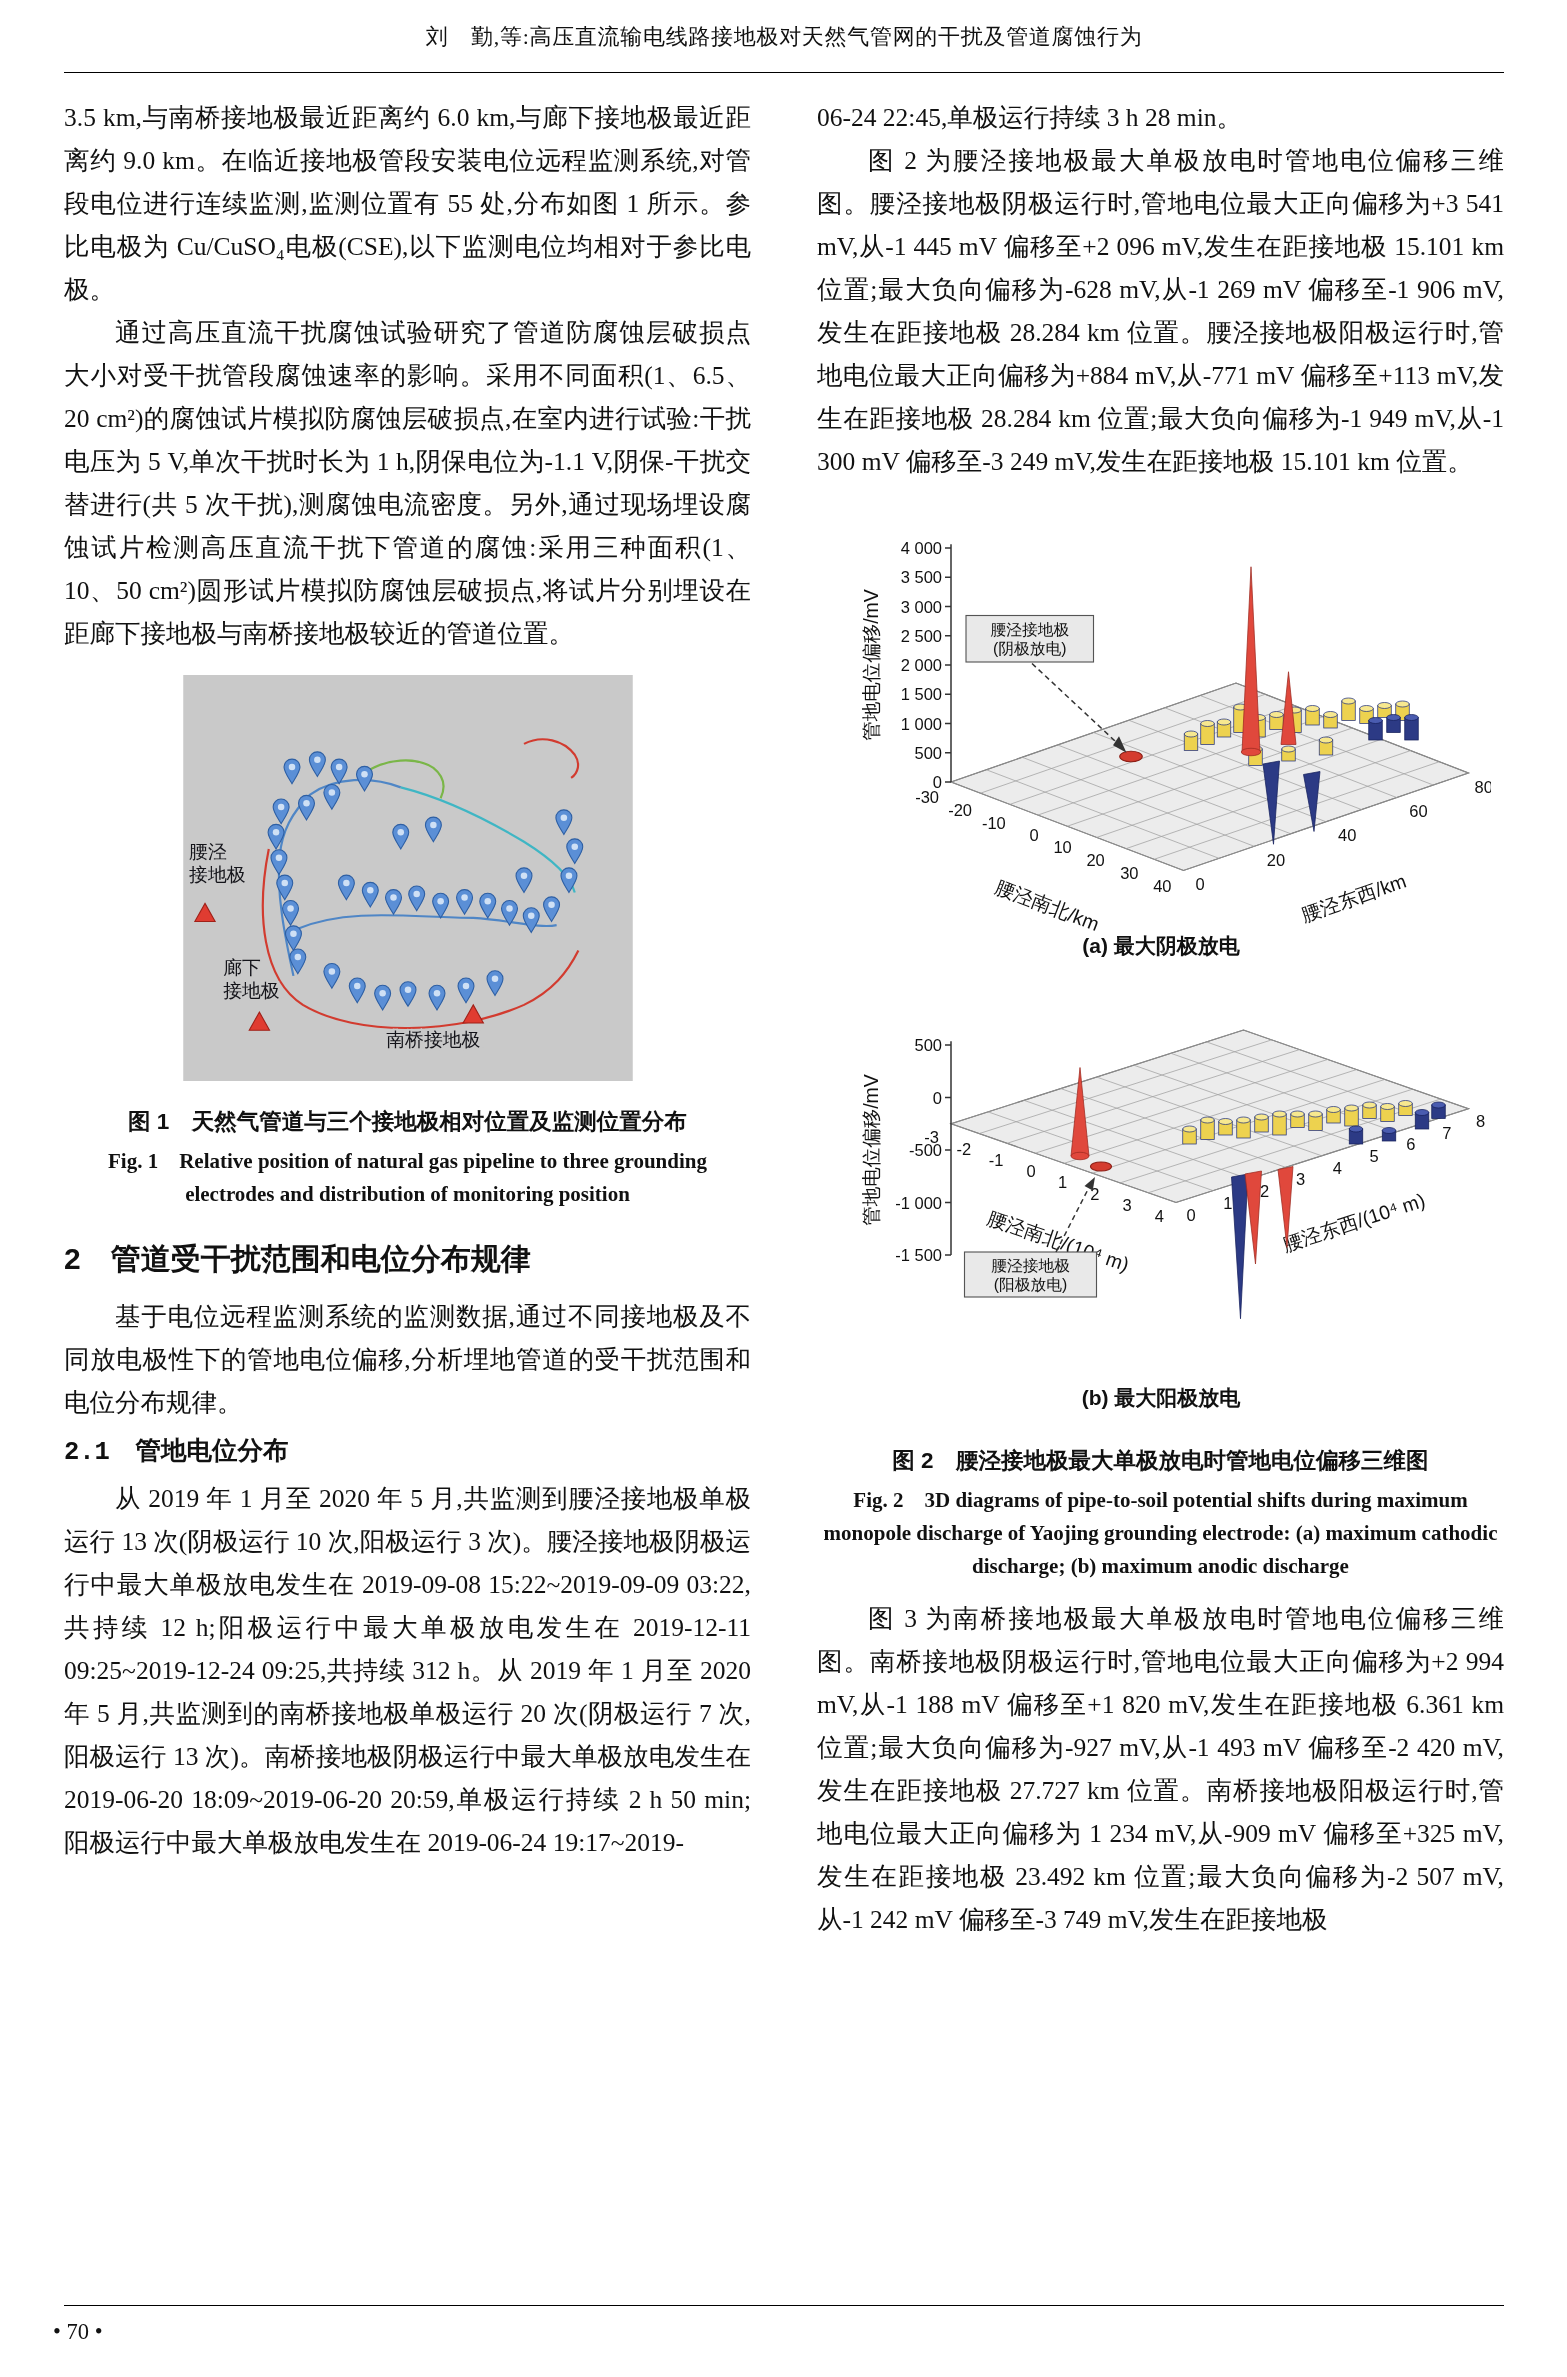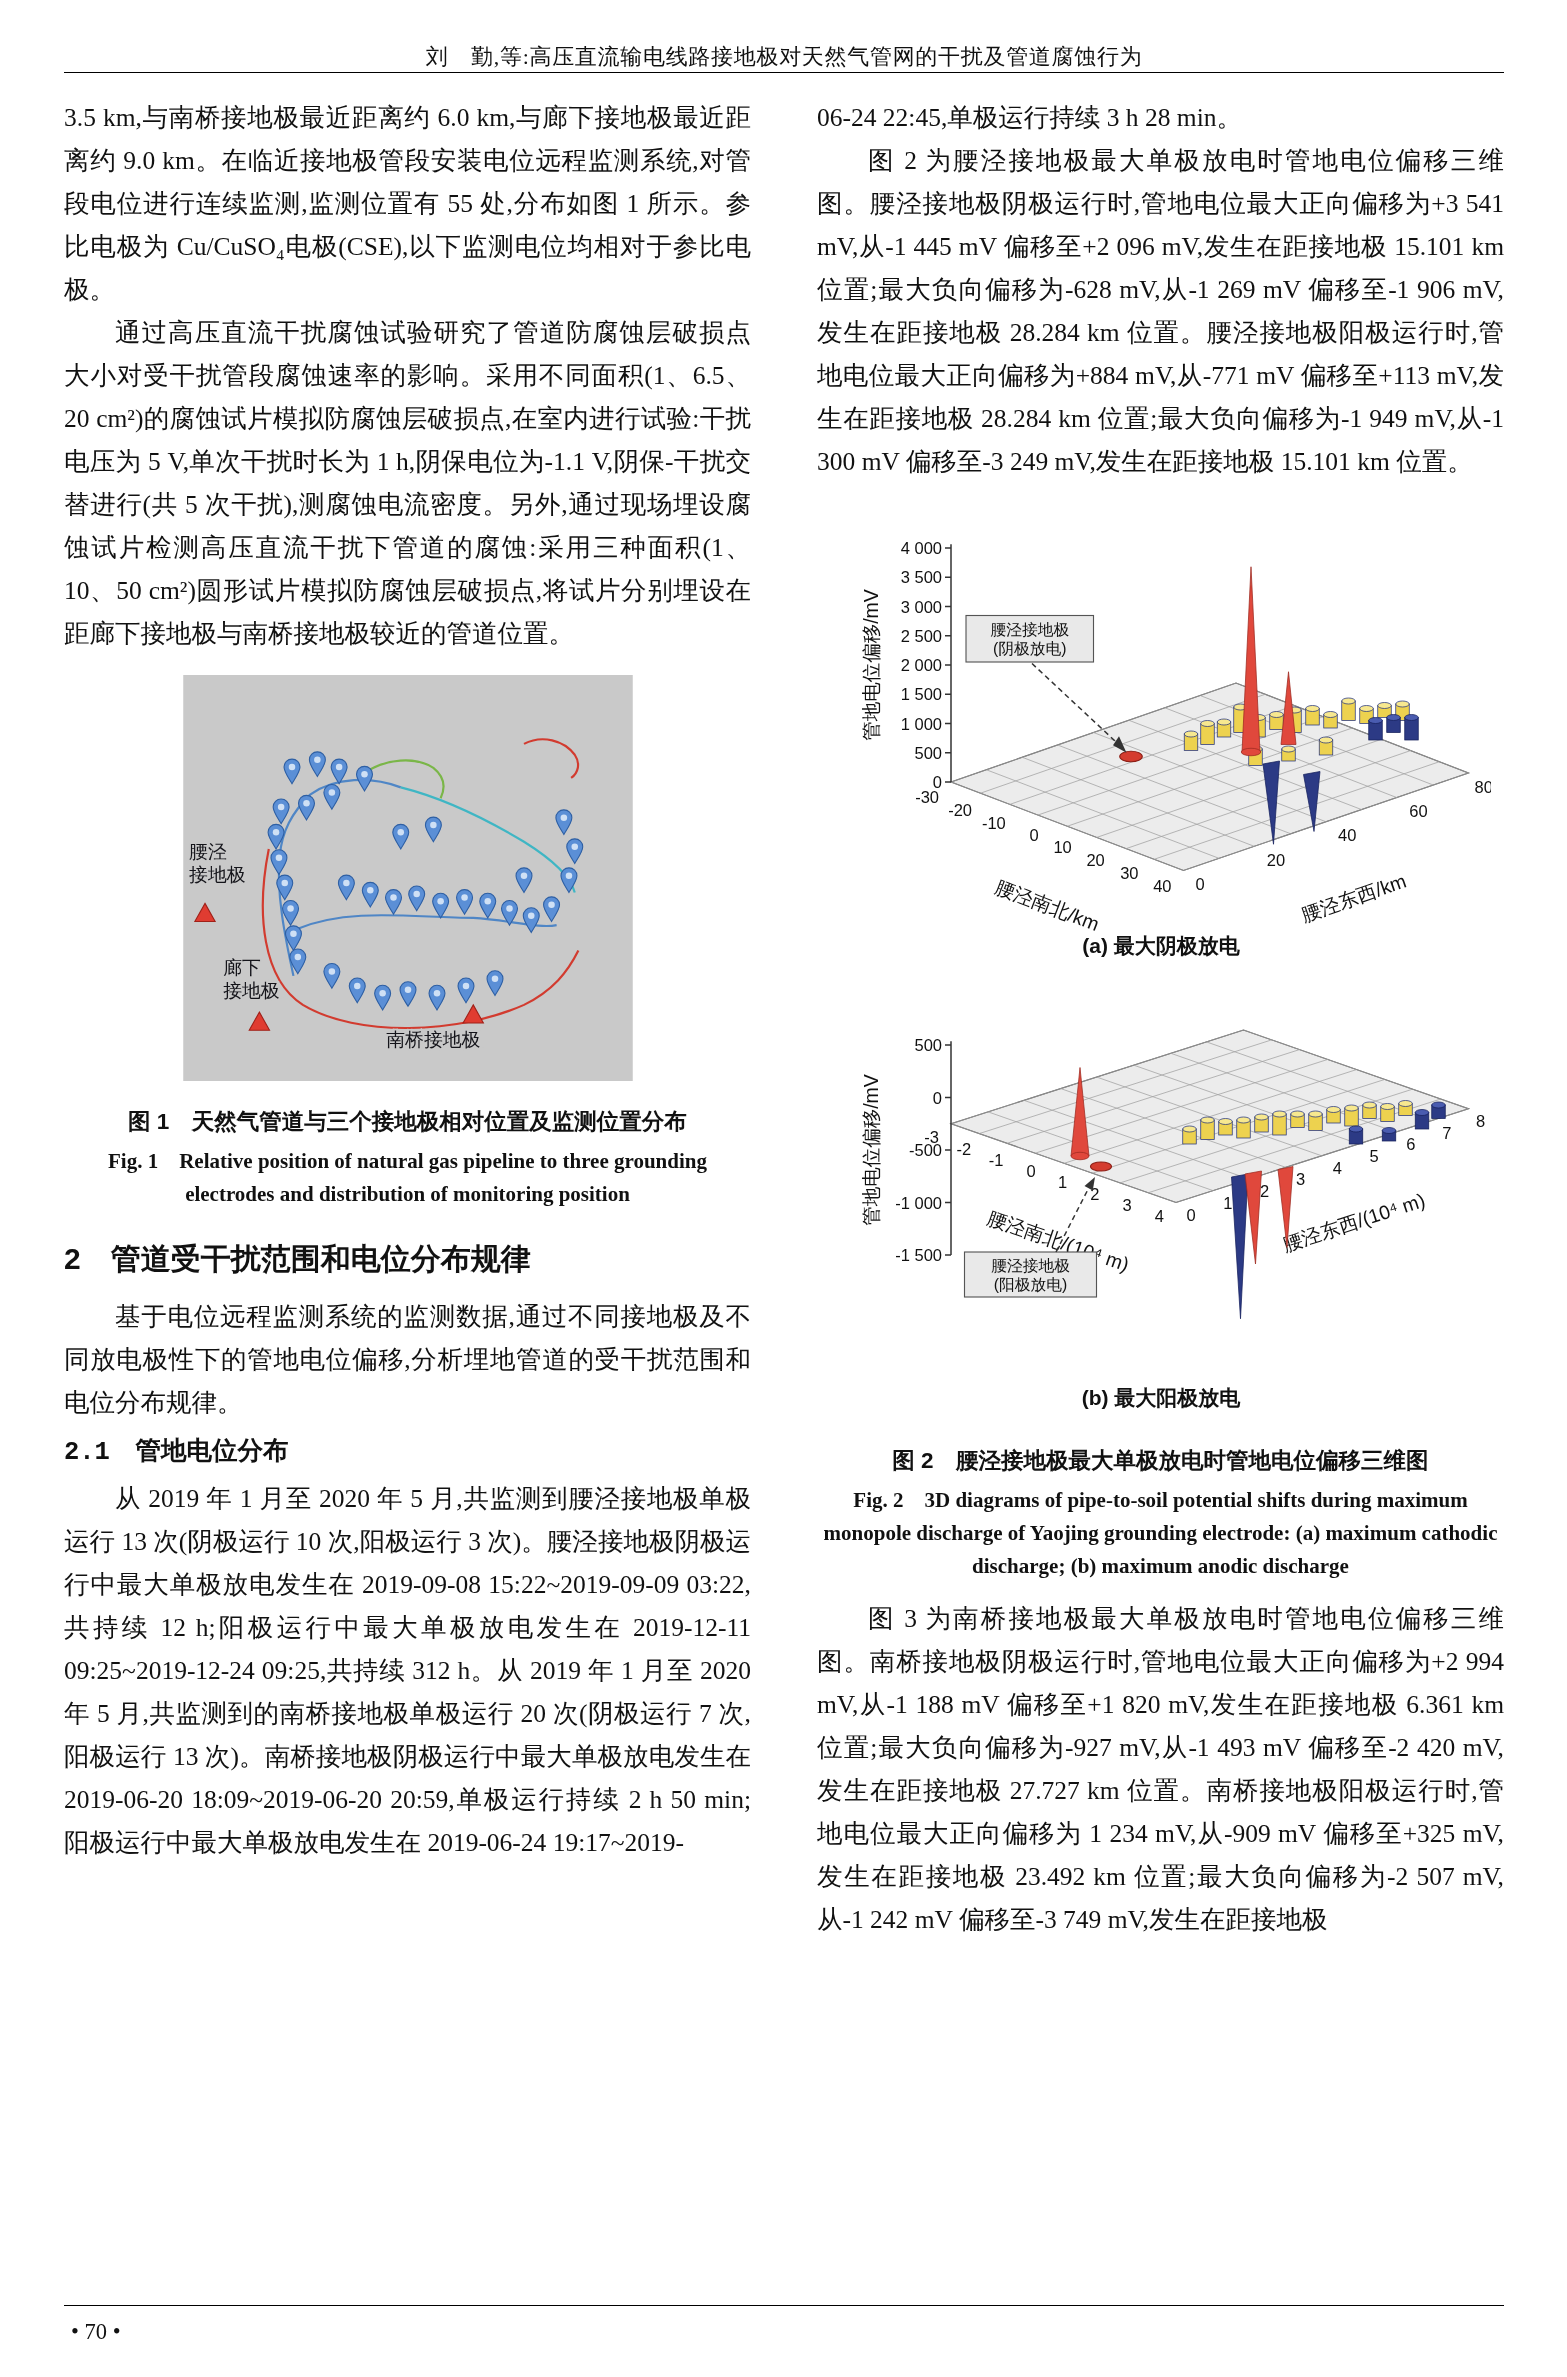--- a/index.html
+++ b/index.html
@@ -1,36 +1,36 @@
 <!DOCTYPE html>
 <html style="font-size:12px"><head>
 <meta charset="utf-8">
 <style>
   html,body{margin:0;padding:0;background:#ffffff;}
   body{width:1567px;height:2377px;position:relative;overflow:hidden;
        font-family:"Liberation Serif","DejaVu Serif",serif;color:#111;}
-  .page-header{position:absolute;top:42px;left:64px;width:1440px;text-align:center;
+  .page-header{position:absolute;top:22px;left:64px;width:1440px;text-align:center;
        font-size:22px;letter-spacing:0.7px;}
   .header-rule{position:absolute;top:72px;left:64px;width:1440px;border-top:1.5px solid #000;}
   .columns{position:absolute;top:96px;left:64px;width:1440px;display:flex;gap:66px;}
   .col{width:698px;font-size:25.5px;line-height:43px;text-align:justify;}
   p.para{margin:0;text-indent:2em;}
   p.cont{text-indent:0;}
   .h1{font-family:"Liberation Sans","DejaVu Sans",sans-serif;font-weight:700;
       font-size:30px;margin:28.5px 0 16.5px;text-indent:0;line-height:39px;}
   .h2{font-family:Liberation Mono, monospace;font-weight:700;
       font-size:25.5px;margin:12px 0 7.5px;text-indent:0;line-height:34px;}
   .fig{margin:19.5px 0 7.5px;text-align:center;}
   .fig svg{display:inline-block;}
   .cap-cn{font-family:"Liberation Sans","DejaVu Sans",sans-serif;font-weight:700;
       font-size:22.5px;text-align:center;margin:12px 0 7.5px;line-height:31.5px;text-indent:0;}
   .cap-en{font-weight:700;font-size:21px;text-align:center;margin:0 0 13.5px;
       line-height:33px;text-indent:0;}
   .footer-rule{position:absolute;top:2305px;left:64px;width:1440px;border-top:1.5px solid #000;}
-  .page-footer{position:absolute;top:2319px;left:71px;font-size:22.5px;}
+  .page-footer{position:absolute;top:2319px;left:53px;font-size:22.5px;}
   
   .tk{font:22px "Liberation Sans","DejaVu Sans",sans-serif;fill:#111;}
   .ax{font:26px "Liberation Sans","DejaVu Sans",sans-serif;fill:#111;}
   .ann{font:21px "Liberation Sans","DejaVu Sans",sans-serif;fill:#111;}
   .figcap{font:700 28px "Liberation Sans","DejaVu Sans",sans-serif;fill:#111;}
   .maplab{font:26px "Liberation Sans","DejaVu Sans",sans-serif;fill:#14141a;
       paint-order:stroke;stroke:#c9c9c9;stroke-width:5px;}
   .grid{stroke:#a0a0a0;stroke-width:1;fill:none;}
   .plane{fill:#ececec;stroke:#555;stroke-width:1.5;}
   .axis{stroke:#333;stroke-width:2;fill:none;}

